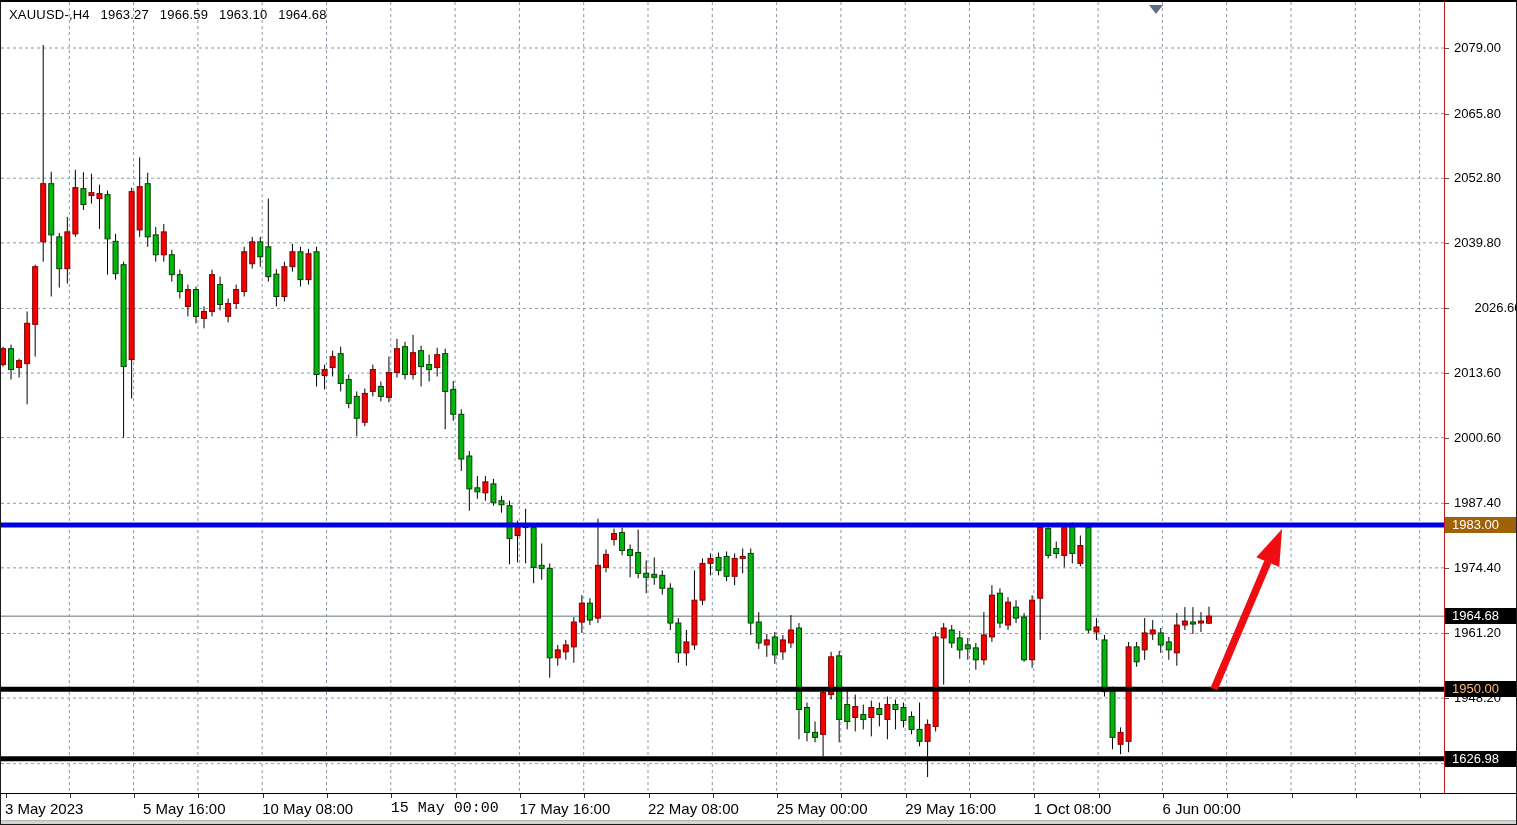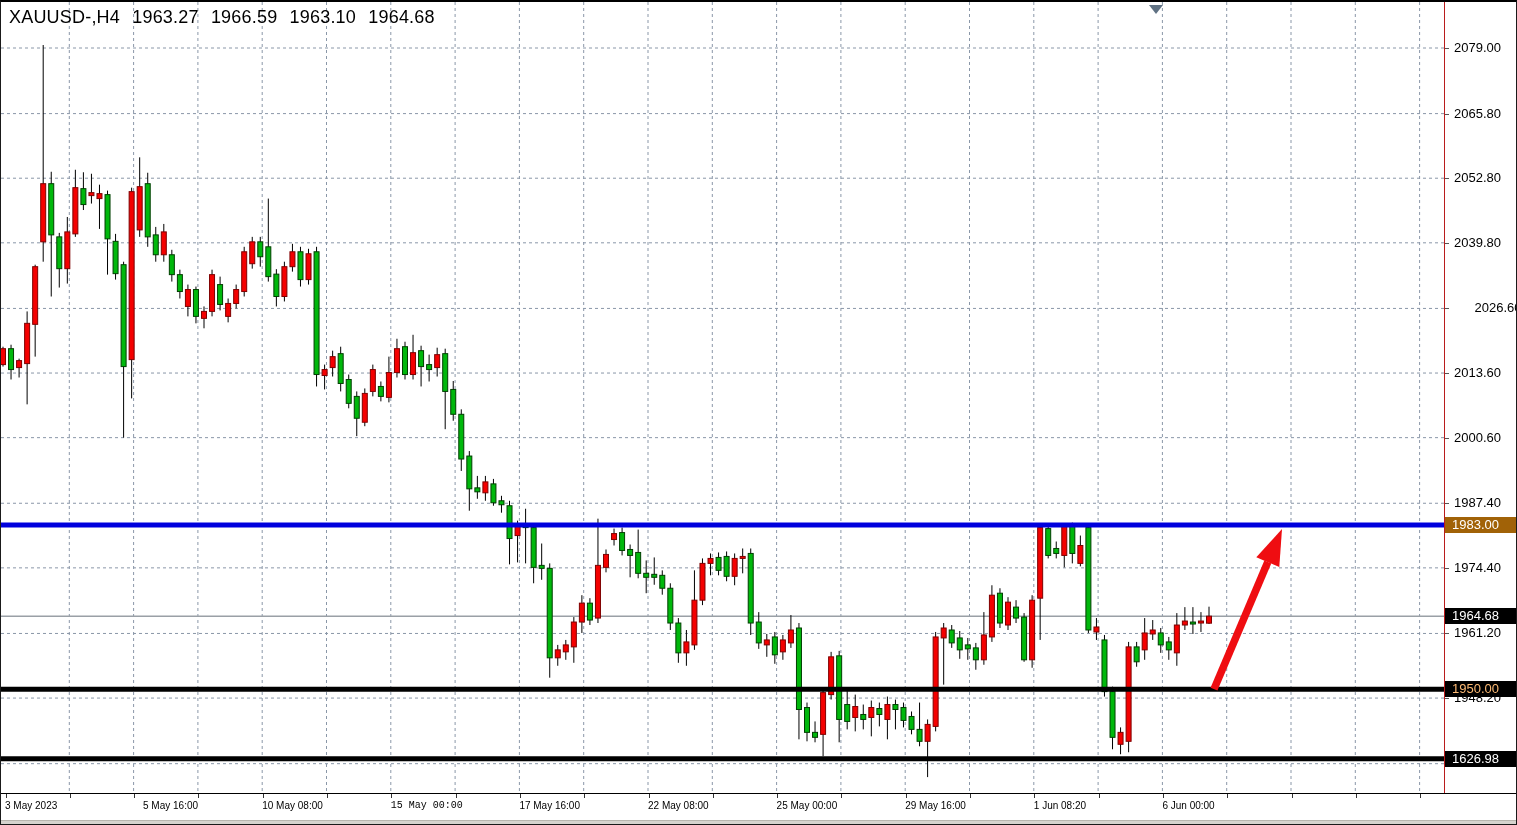--- a/index.html
+++ b/index.html
@@ -5,21 +5,21 @@
   html,body{margin:0;padding:0;background:#888;}
   *{box-sizing:border-box;}
   .window{
     position:relative;width:1517px;height:825px;background:#ffffff;
     border:1px solid #1a1a1a;border-top:2px solid #000;overflow:hidden;
     font-family:"Liberation Sans",sans-serif;
   }
   .plot-area{position:absolute;left:0;top:0;width:1443px;height:791px;}
   #plot{position:absolute;left:0;top:0;}
   .title-overlay{
-    position:absolute;left:8px;top:5px;font-size:18px;color:#000;
+    position:absolute;left:8px;top:5px;font-size:13px;color:#000;
     white-space:nowrap;z-index:5;font-weight:500;letter-spacing:0.2px;
   }
   .title-overlay span{margin-right:7px;}
   .shift-marker{
     position:absolute;top:3px;width:0;height:0;z-index:6;
     border-left:7px solid transparent;border-right:7px solid transparent;
     border-top:9px solid #5f7183;cursor:pointer;
   }
   .price-axis{
     position:absolute;left:1443px;top:0;width:98px;height:791px;background:#fff;
@@ -31,21 +31,21 @@
   }
   .price-label .tick{
     position:absolute;left:0;top:8px;width:4px;height:1px;background:#555;
   }
   .price-label.hl{color:#fff;padding-left:7px;font-weight:500;}
   .time-axis{
     position:absolute;left:0;top:791px;width:1517px;height:27px;background:#fff;
     border-top:1px solid #000;z-index:9;
   }
   .time-label{
-    position:absolute;top:6px;font-size:10px;color:#000;white-space:nowrap;
+    position:absolute;top:6px;font-size:15px;color:#000;white-space:nowrap;
   }
   .time-tick{position:absolute;top:0;width:1px;height:4px;background:#333;}
   .bottom-strip{
     position:absolute;left:0;top:818px;width:1517px;height:7px;background:#d6d3ce;
     border-top:1px solid #b8b5ae;z-index:9;
   }
 </style>
 </head>
 <body>
 
@@ -751,19 +751,19 @@
       <div class="time-tick" style="left: 1354.8px;"></div>
       <div class="time-tick" style="left: 1419.1px;"></div>
       <div class="time-label" style="left: 4px;">3 May 2023</div>
       <div class="time-label" style="left: 142px;">5 May 16:00</div>
       <div class="time-label" style="left: 261.2px;">10 May 08:00</div>
       <div class="time-label" style="left: 389.8px; font-family: Liberation Mono, monospace;">15 May 00:00</div>
       <div class="time-label" style="left: 518.4px;">17 May 16:00</div>
       <div class="time-label" style="left: 647px;">22 May 08:00</div>
       <div class="time-label" style="left: 775.6px;">25 May 00:00</div>
       <div class="time-label" style="left: 904.2px;">29 May 16:00</div>
-      <div class="time-label" style="left: 1032.8px;">1 Jun 08:20</div>
+      <div class="time-label" style="left: 1032.8px;">1 Oct 08:00</div>
       <div class="time-label" style="left: 1161.4px;">6 Jun 00:00</div>
     </div>
 
   <div class="bottom-strip"></div>
 
 </div>
 
 </body></html>

